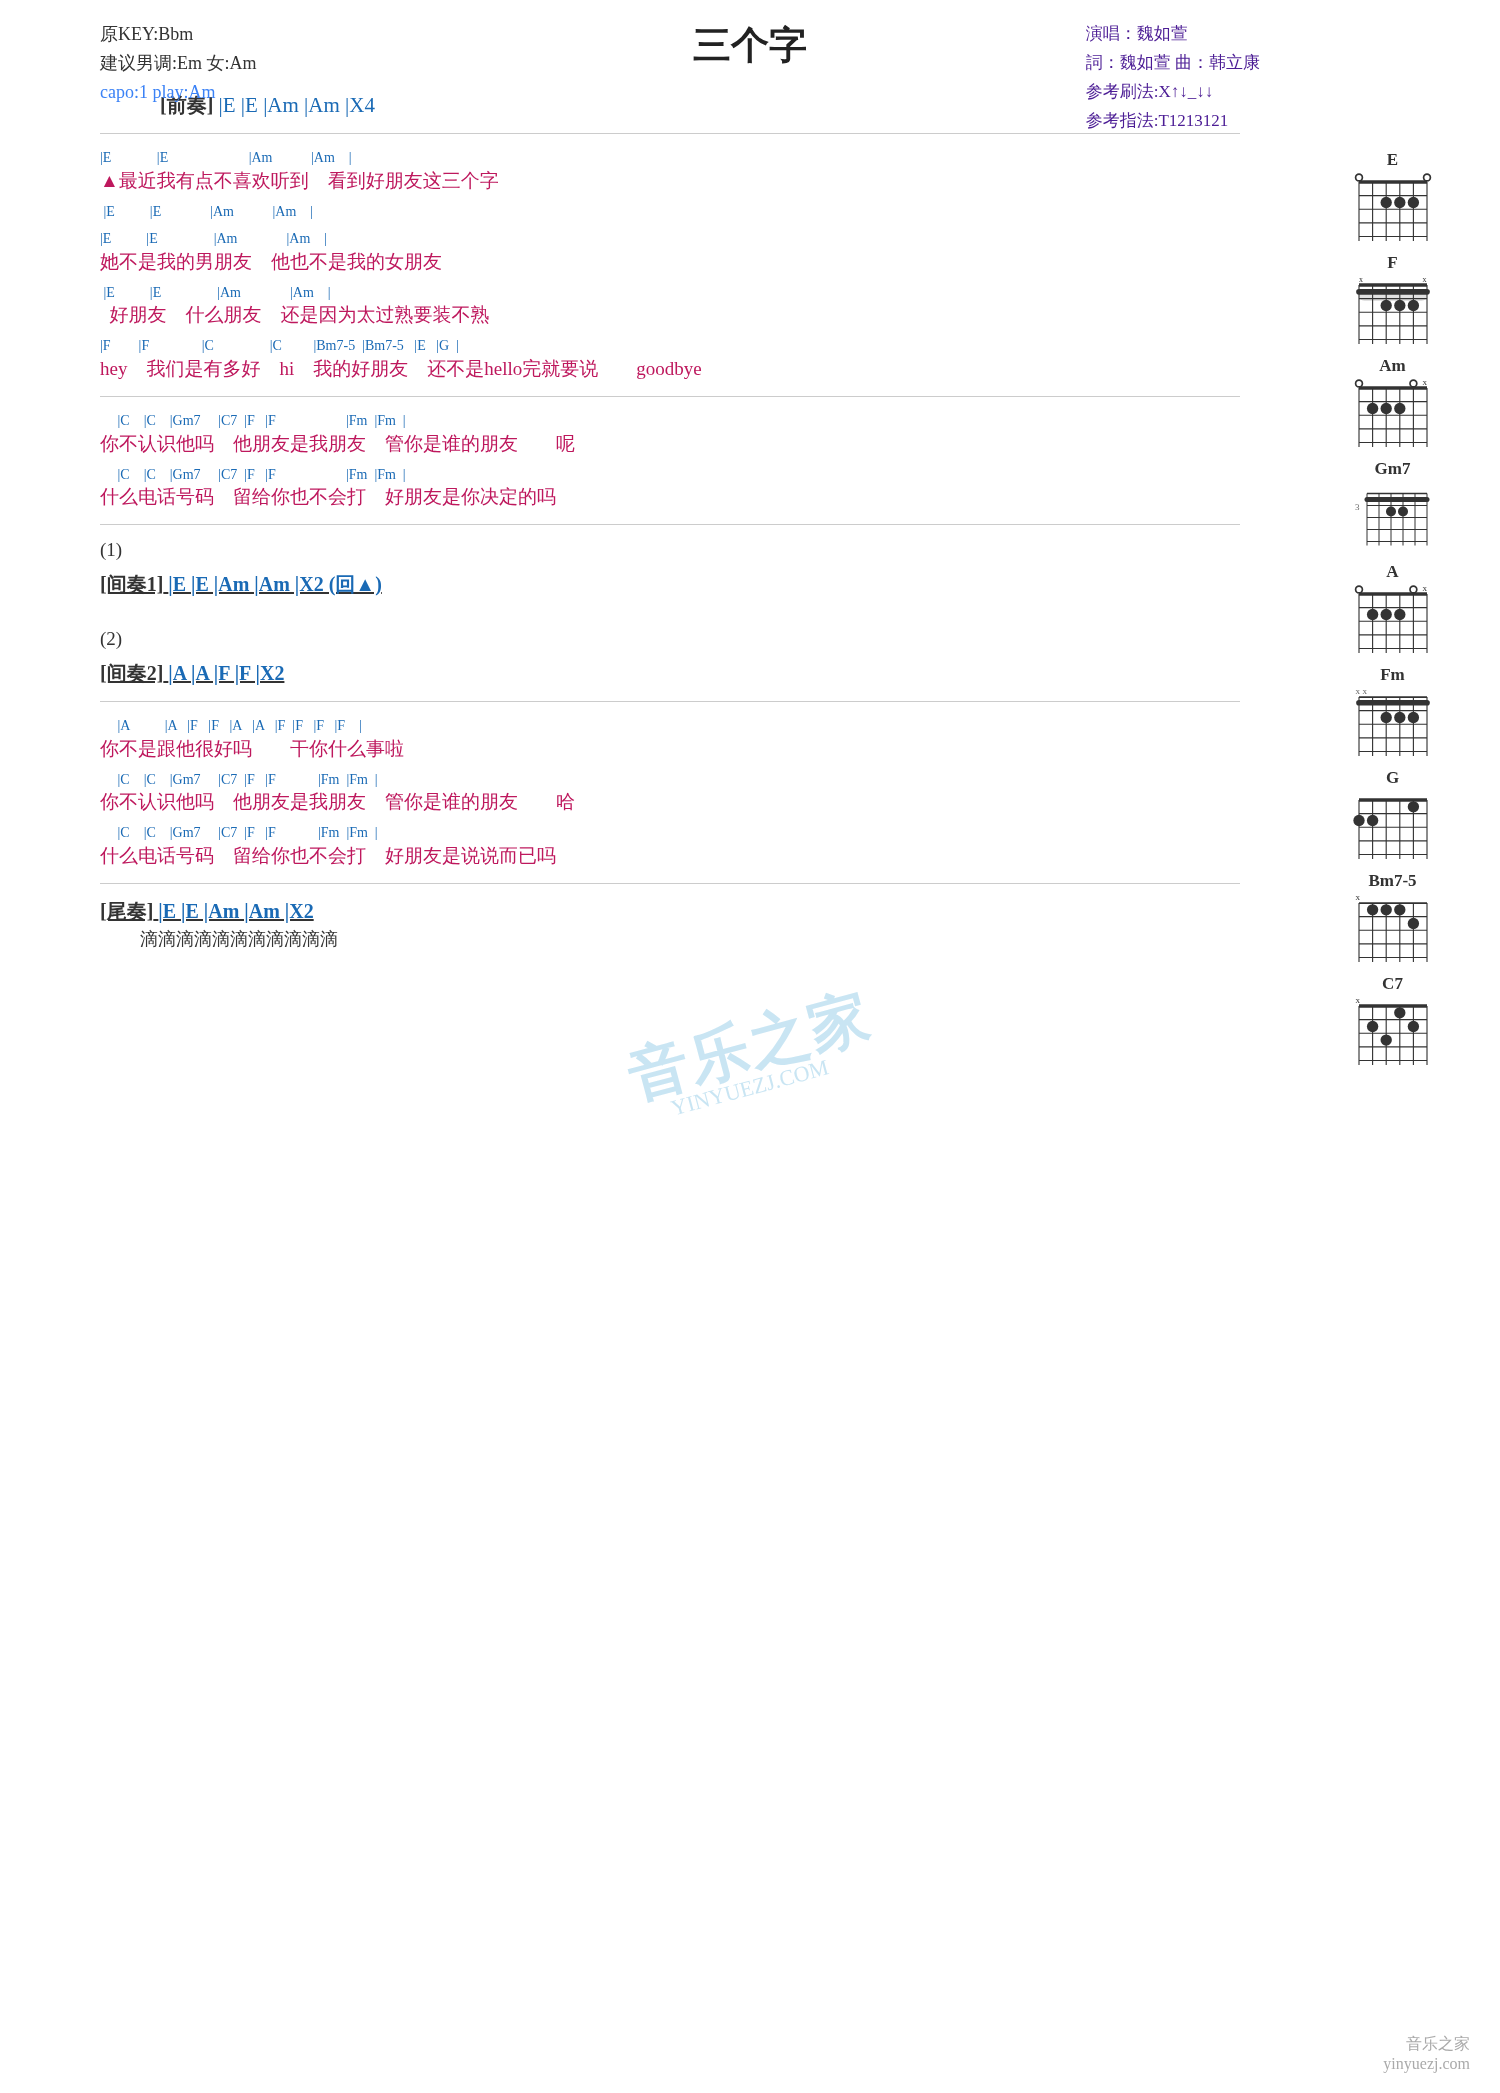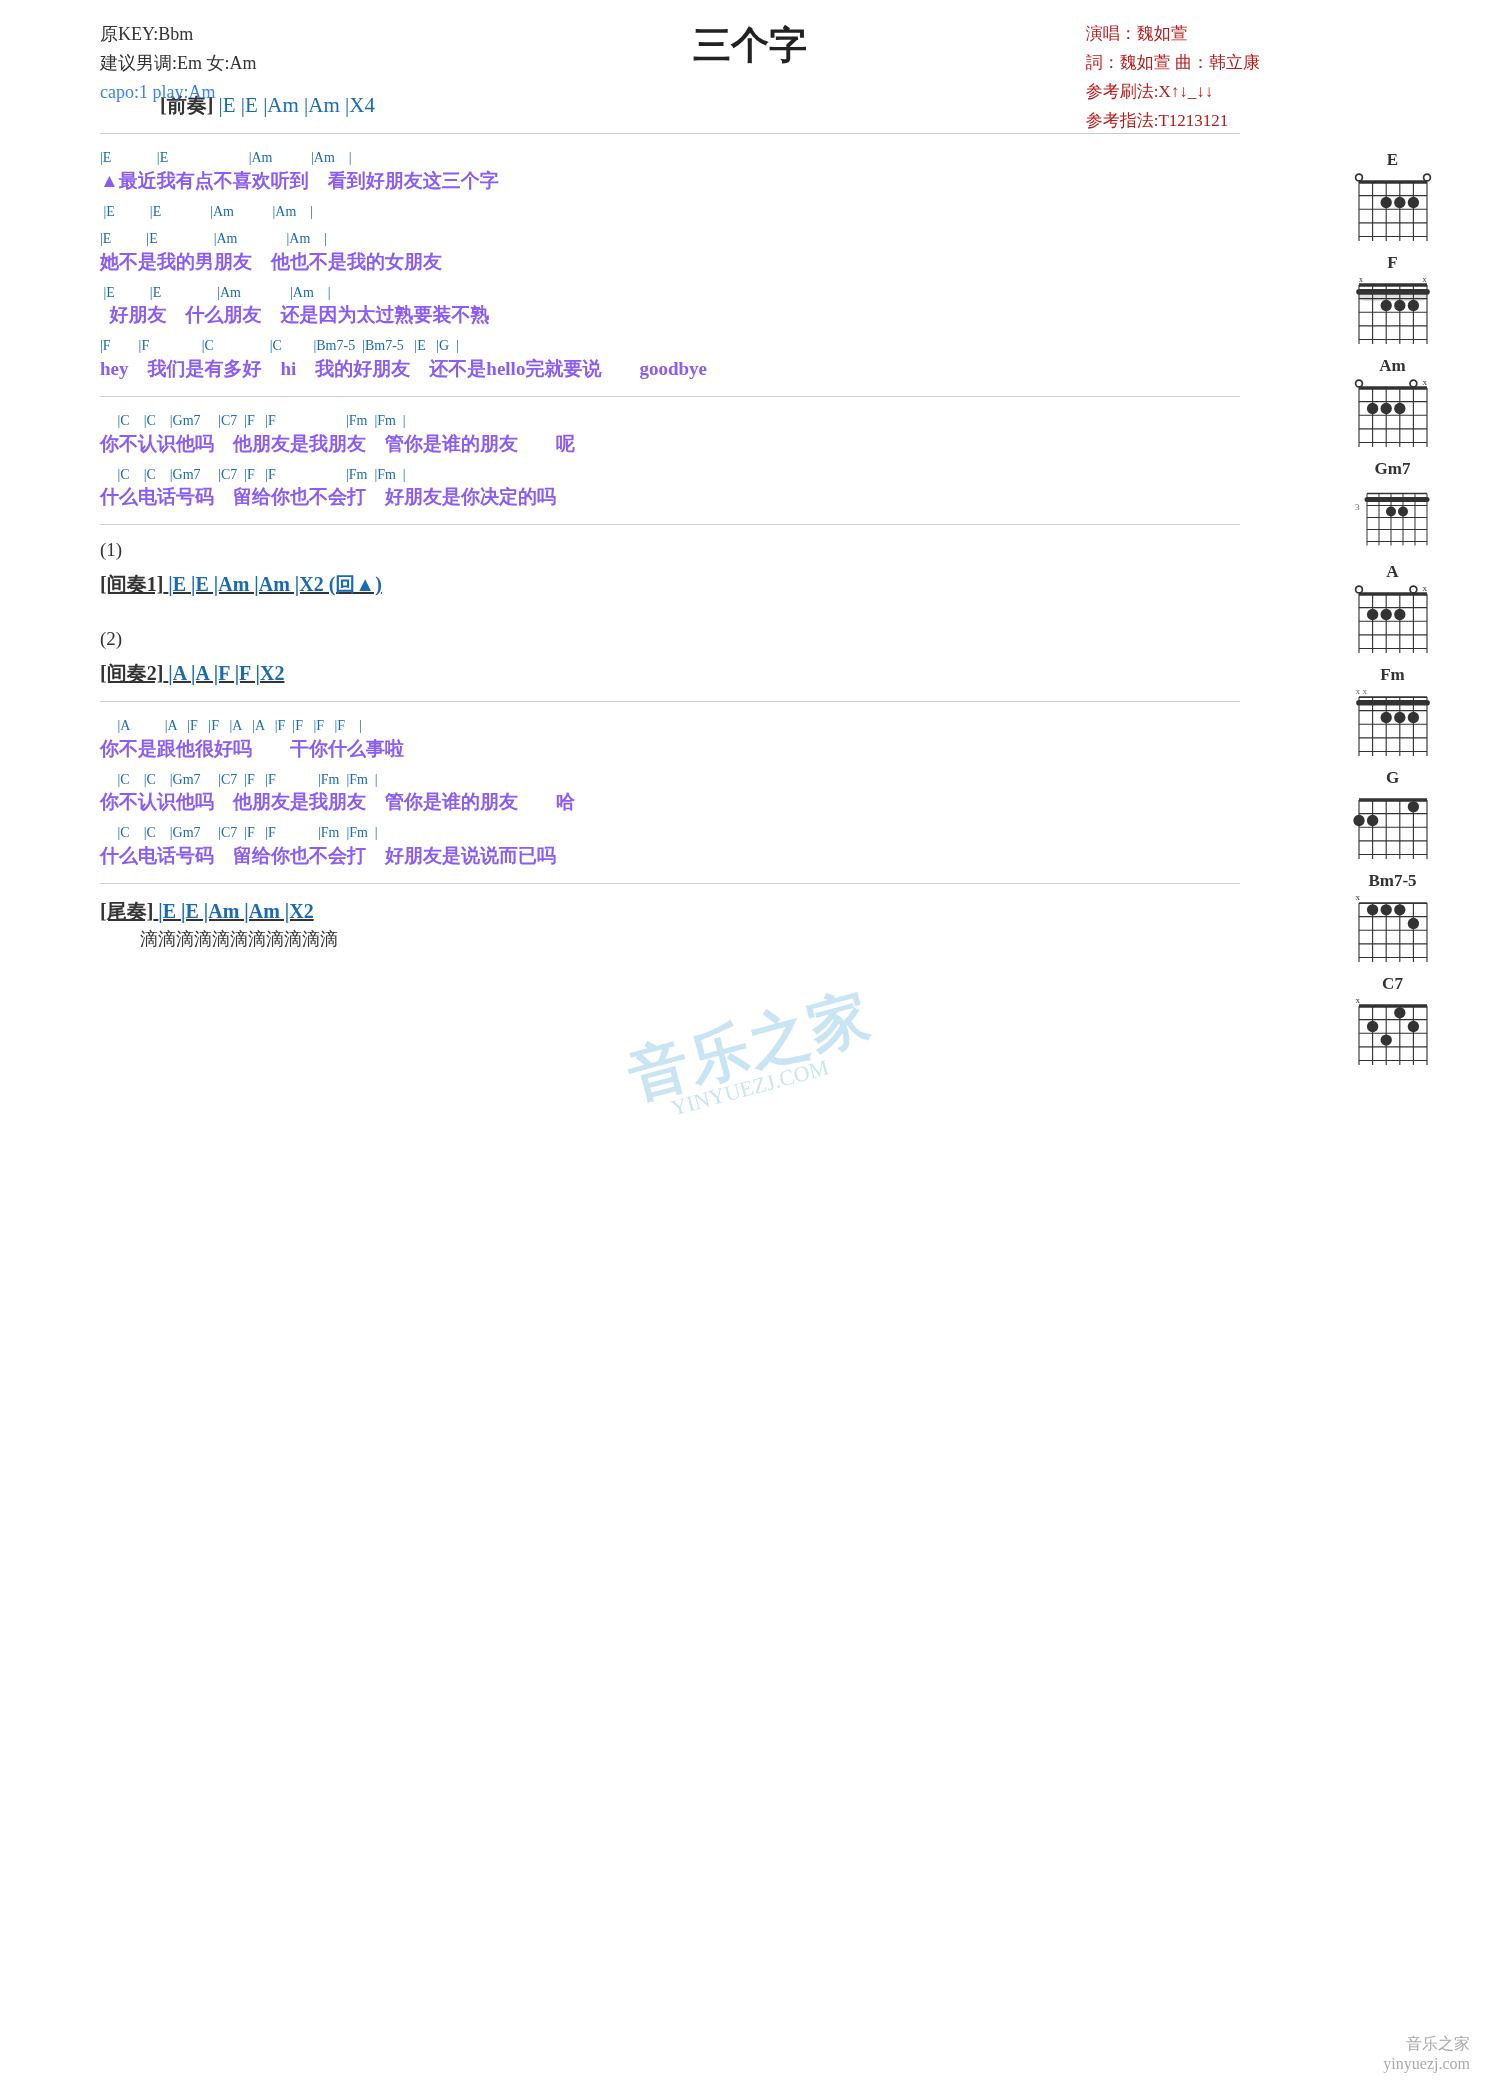--- a/index.html
+++ b/index.html
@@ -38,21 +38,21 @@
       font-weight: bold;
       color: #222;
       text-align: center;
       margin-bottom: 11px;
     }
     .header-right {
       position: absolute;
       right: 200px;
       top: 0;
       font-size: 17px;
-      color: #b91c1c;
+      color: #4c1d95;
       line-height: 1.7;
       text-align: left;
     }
     .prelude-line {
       font-size: 21px;
       color: #333;
       margin-left: 60px;
       margin-bottom: 2px;
     }
     .section-bracket {
@@ -67,24 +67,23 @@
     .chord-line {
       font-size: 14px;
       color: #1a6ab5;
       margin-top: 8px;
       margin-bottom: 0;
       line-height: 1.4;
       white-space: pre;
     }
     .lyric-line {
       font-size: 19px;
-      color: #8b5cf6;
+      color: #be185d;
       margin-bottom: 4px;
       white-space: pre;
-      font-weight: bold;
     }
     .section-line {
       font-size: 20px;
       color: #333;
       font-weight: bold;
       margin-top: 10px;
       margin-bottom: 2px;
       text-decoration: underline;
     }
     .sub-note {

